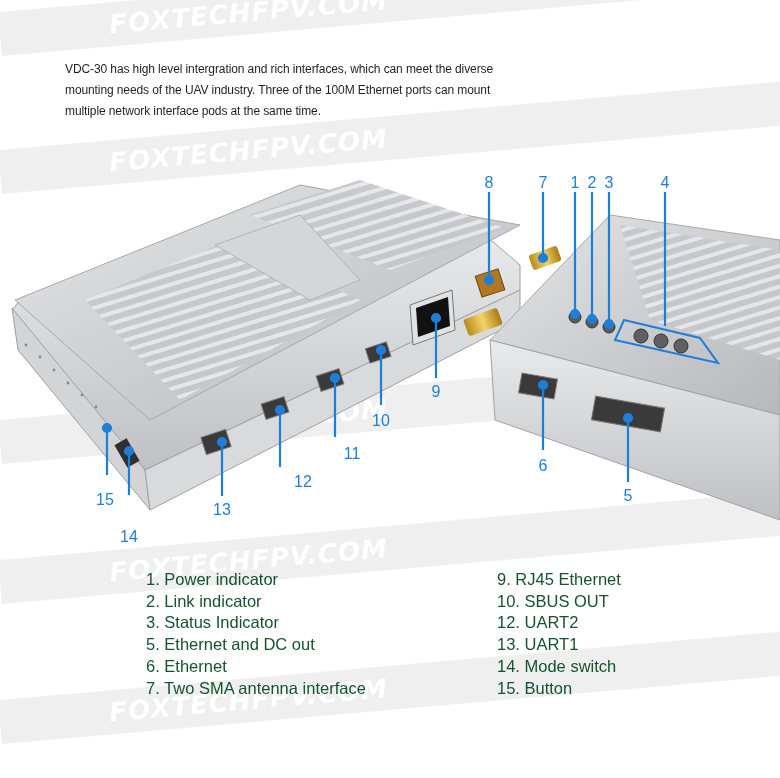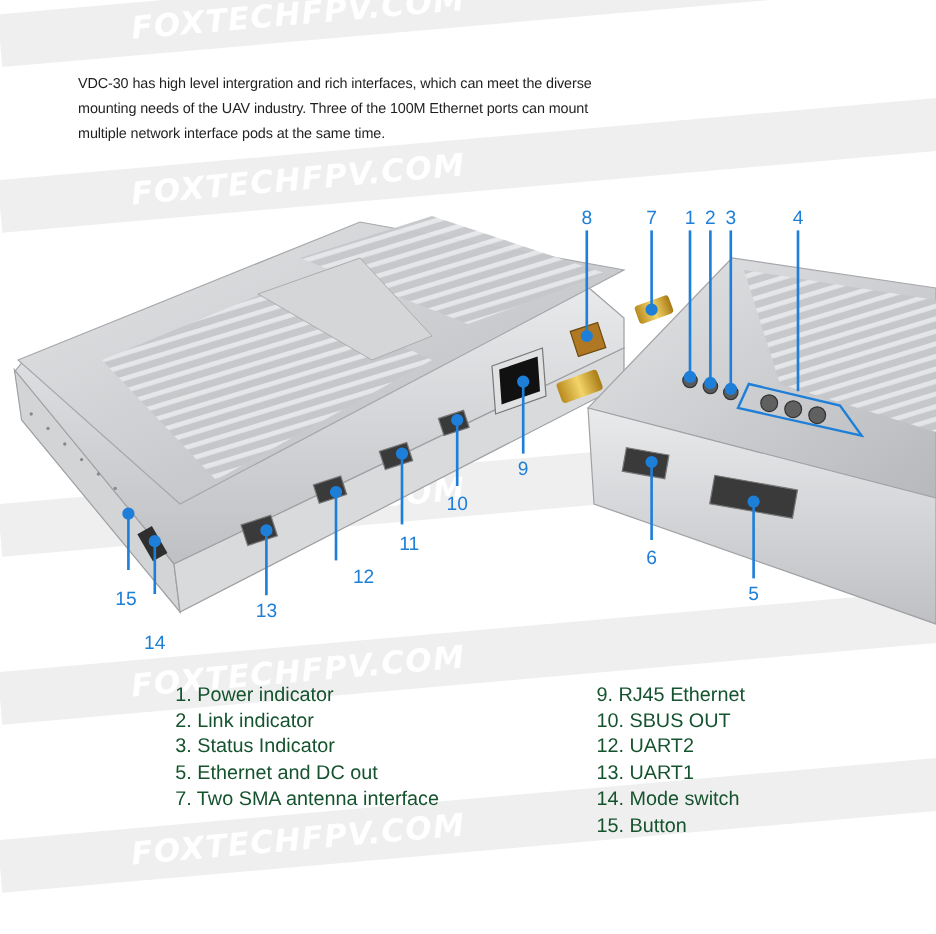--- a/index.html
+++ b/index.html
@@ -173,32 +173,33 @@
   <span class="callout-num" style="left:575px;top:174px;">1</span>
   <span class="callout-num" style="left:592px;top:174px;">2</span>
   <span class="callout-num" style="left:609px;top:174px;">3</span>
   <span class="callout-num" style="left:665px;top:174px;">4</span>
   <span class="callout-num" style="left:628px;top:487px;">5</span>
   <span class="callout-num" style="left:543px;top:457px;">6</span>
   <span class="callout-num" style="left:543px;top:174px;">7</span>
   <span class="callout-num" style="left:489px;top:174px;">8</span>
   <span class="callout-num" style="left:436px;top:383px;">9</span>
   <span class="callout-num" style="left:381px;top:412px;">10</span>
-  <span class="callout-num" style="left:341px;top:445px;text-align:right;">11</span>
+  <span class="callout-num" style="left:352px;top:445px;text-align:right;">11</span>
   <span class="callout-num" style="left:280px;top:473px;margin-left:23px;">12</span>
   <span class="callout-num" style="left:222px;top:501px;">13</span>
   <span class="callout-num" style="left:129px;top:528px;">14</span>
   <span class="callout-num" style="left:105px;top:491px;">15</span>
 </div>
 
 <div class="legend legend-left">
   <div class="legend-item">1. Power indicator</div>
   <div class="legend-item">2. Link indicator</div>
   <div class="legend-item">3. Status Indicator</div>
   <div class="legend-item">5. Ethernet and DC out</div>
+  <div class="legend-item">6. Ethernet</div>
   <div class="legend-item">7. Two SMA antenna interface</div>
 </div>
 <div class="legend legend-right">
   <div class="legend-item">9. RJ45 Ethernet</div>
   <div class="legend-item">10. SBUS OUT</div>
   <div class="legend-item">12. UART2</div>
   <div class="legend-item">13. UART1</div>
   <div class="legend-item">14. Mode switch</div>
   <div class="legend-item">15. Button</div>
 </div>

